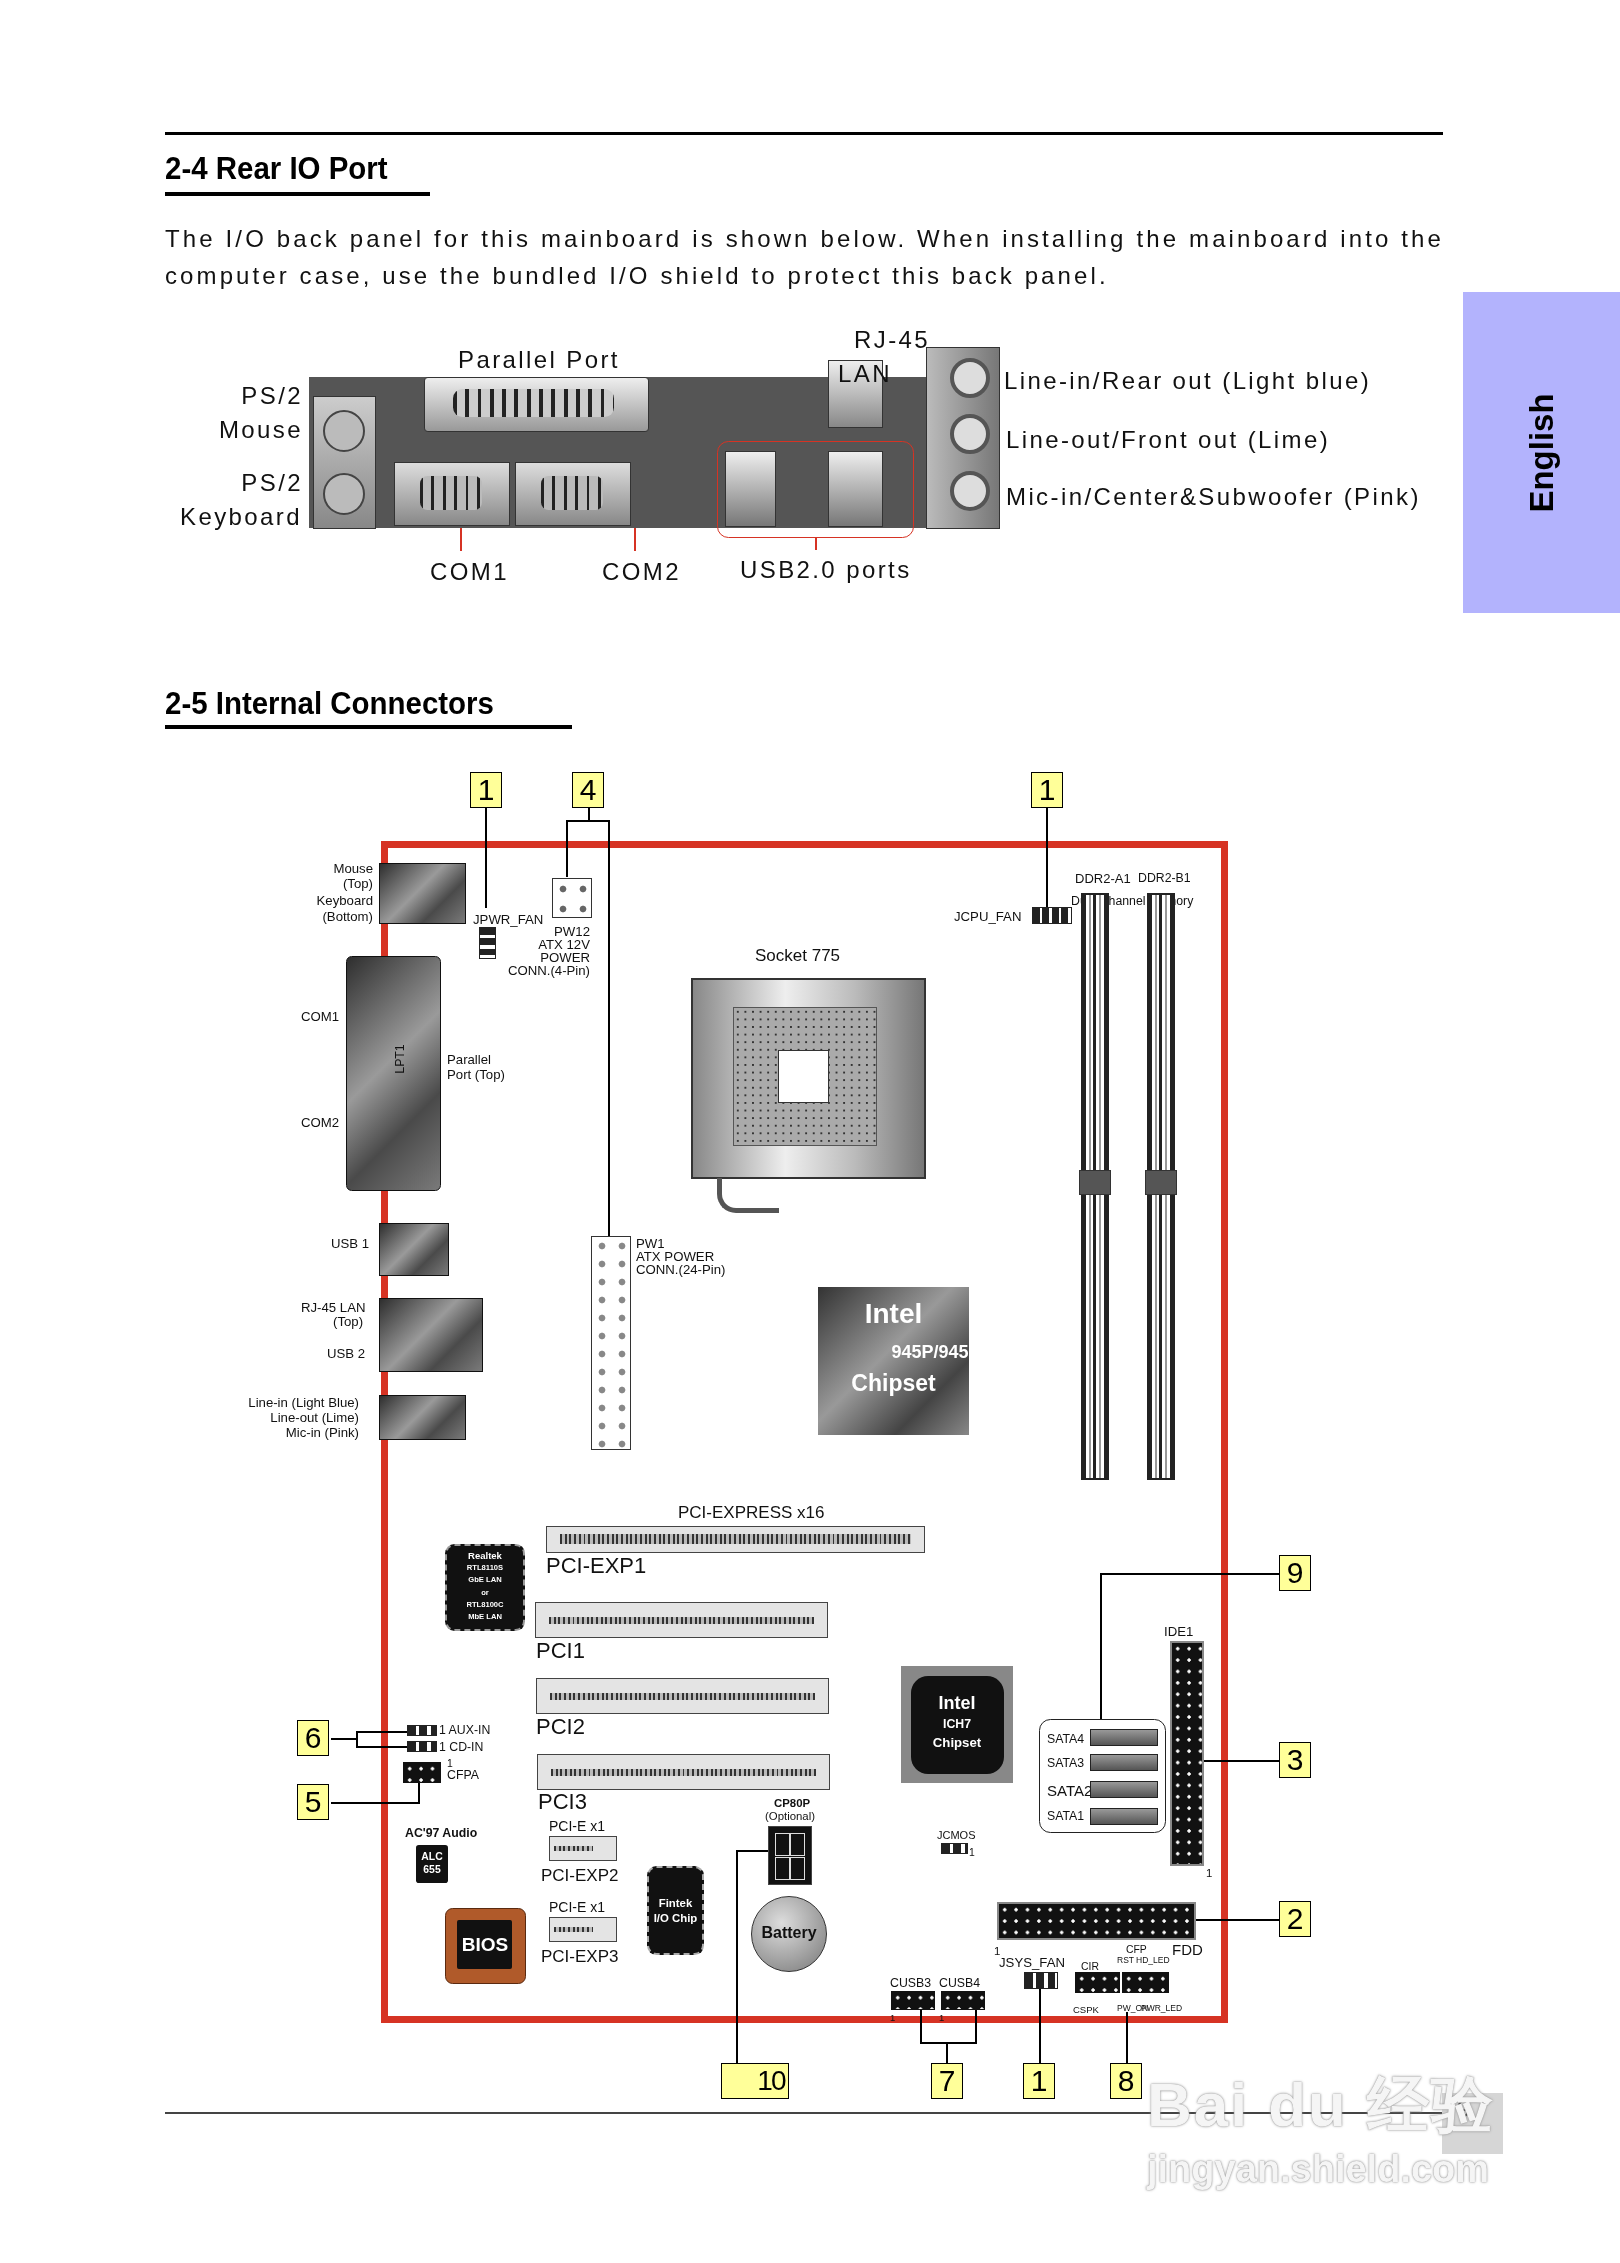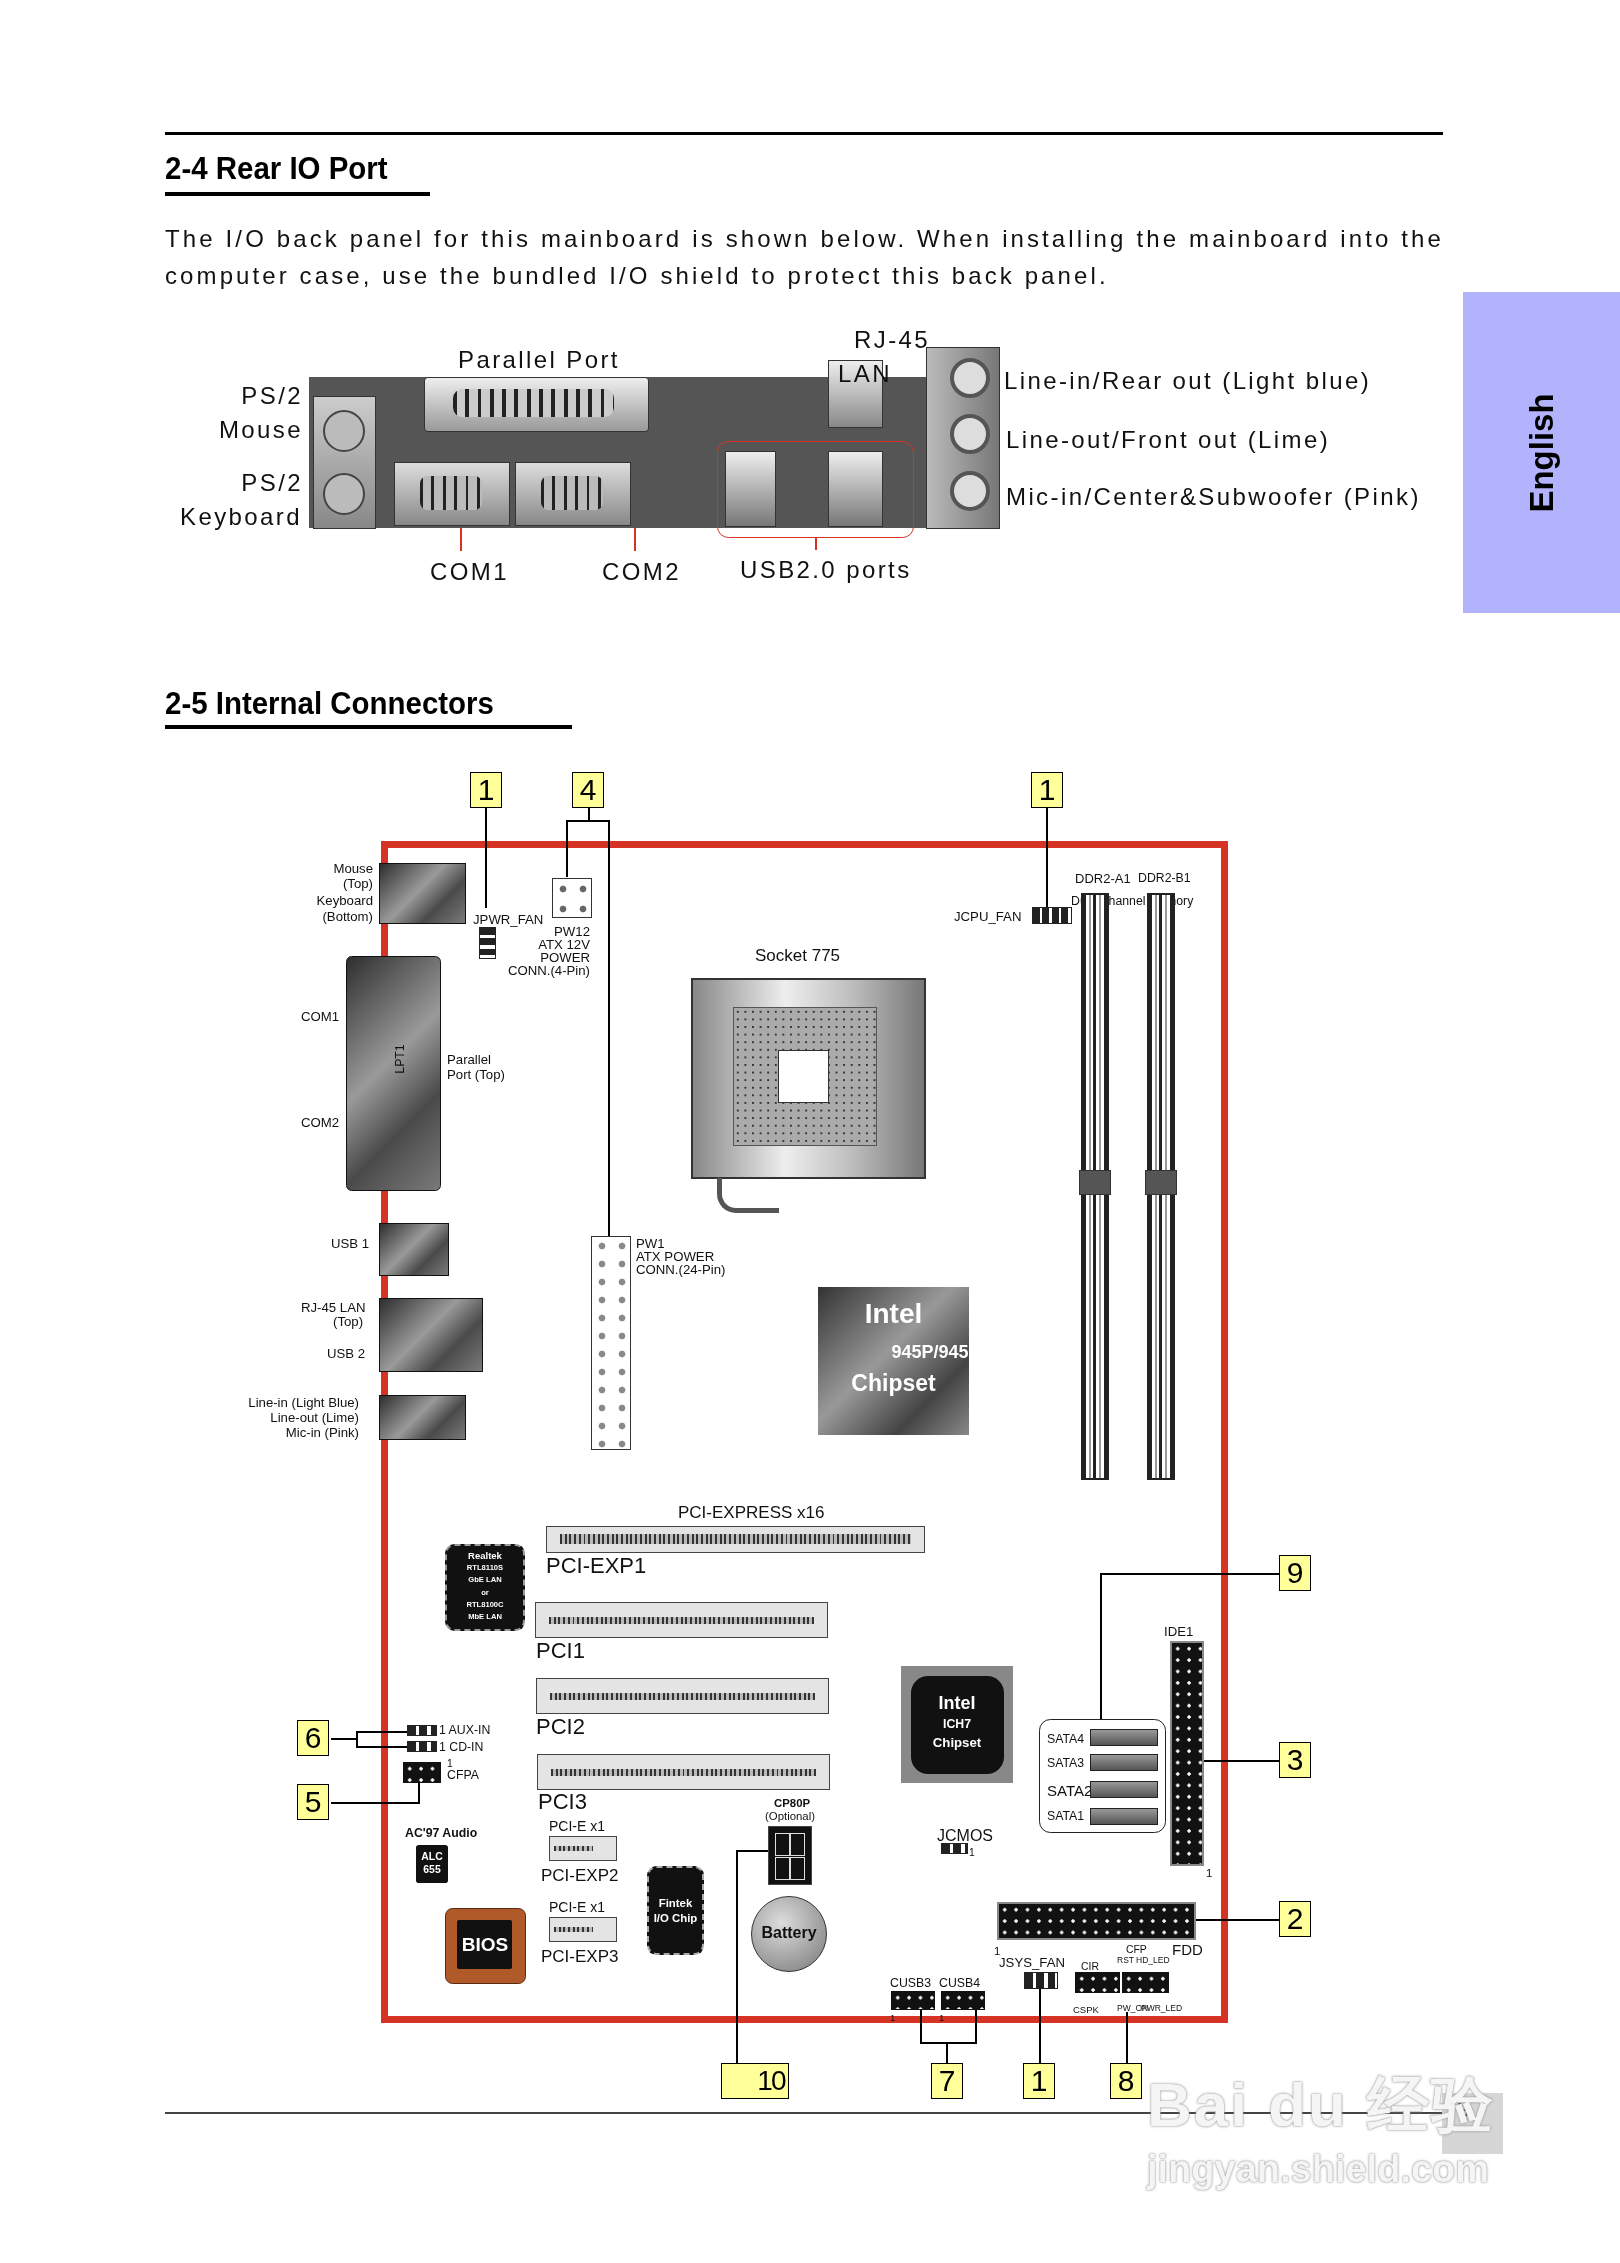--- a/index.html
+++ b/index.html
@@ -284,21 +284,21 @@
 <div class="abs line" style="left:1100px;top:1573px;width:1.9px;height:146px;"></div>
 <div class="abs line" style="left:1100px;top:1573px;width:180px;height:1.9px;"></div>
 <div class="abs callout" style="left:1279px;top:1555px;">9</div>
 
 <div class="abs lbl" style="left:1164px;top:1624px;font-size:13.2px;">IDE1</div>
 <div class="abs header-block" style="left:1170px;top:1641px;width:34px;height:225px;border:2.8px solid #888;"></div>
 <div class="abs lbl" style="left:1206px;top:1866px;font-size:11.4px;">1</div>
 <div class="abs line" style="left:1204px;top:1760px;width:76px;height:1.9px;"></div>
 <div class="abs callout" style="left:1279px;top:1742px;">3</div>
 
-<div class="abs lbl" style="left:937px;top:1828px;font-size:16px;">JCMOS</div>
+<div class="abs lbl" style="left:937px;top:1828px;font-size:11px;">JCMOS</div>
 <div class="abs pinrow" style="left:941px;top:1843px;width:26.5px;height:11.4px;"></div>
 <div class="abs lbl" style="left:969px;top:1845px;font-size:10.4px;">1</div>
 
 <div class="abs header-block" style="left:997px;top:1902px;width:199px;height:38px;border:2.8px solid #888;"></div>
 <div class="abs lbl" style="left:994px;top:1944px;font-size:11.4px;">1</div>
 <div class="abs lbl lbl-md" style="left:1172px;top:1942px;font-size:15px;">FDD</div>
 <div class="abs line" style="left:1196px;top:1919px;width:83px;height:1.9px;"></div>
 <div class="abs callout" style="left:1279px;top:1901px;">2</div>
 
 <div class="abs lbl" style="left:890px;top:1976px;font-size:12.3px;">CUSB3</div>

